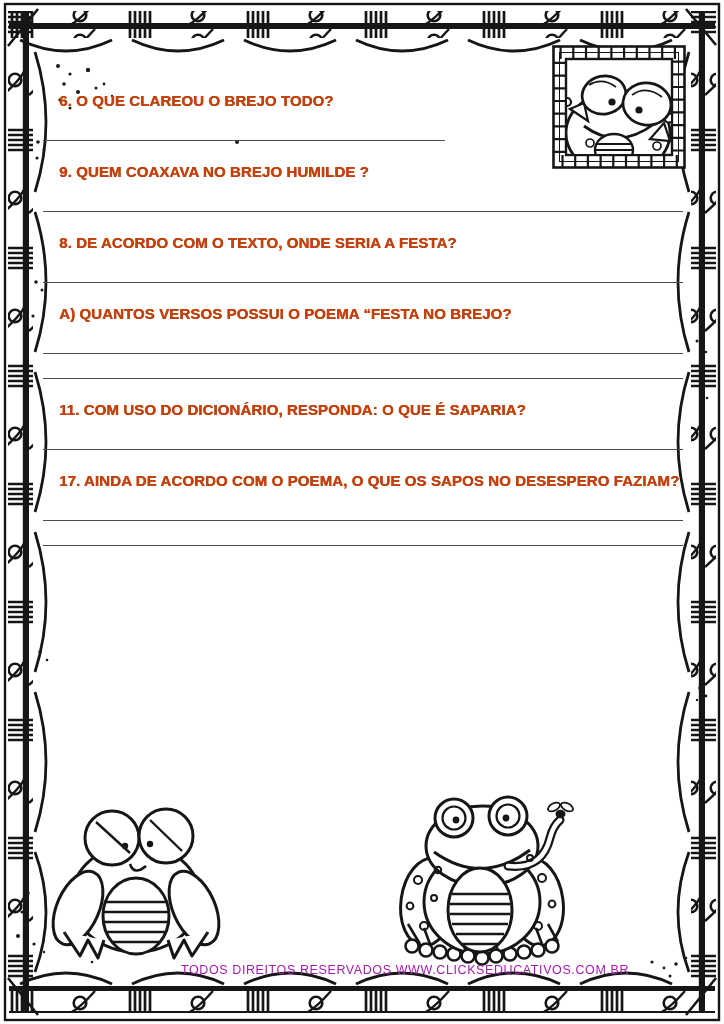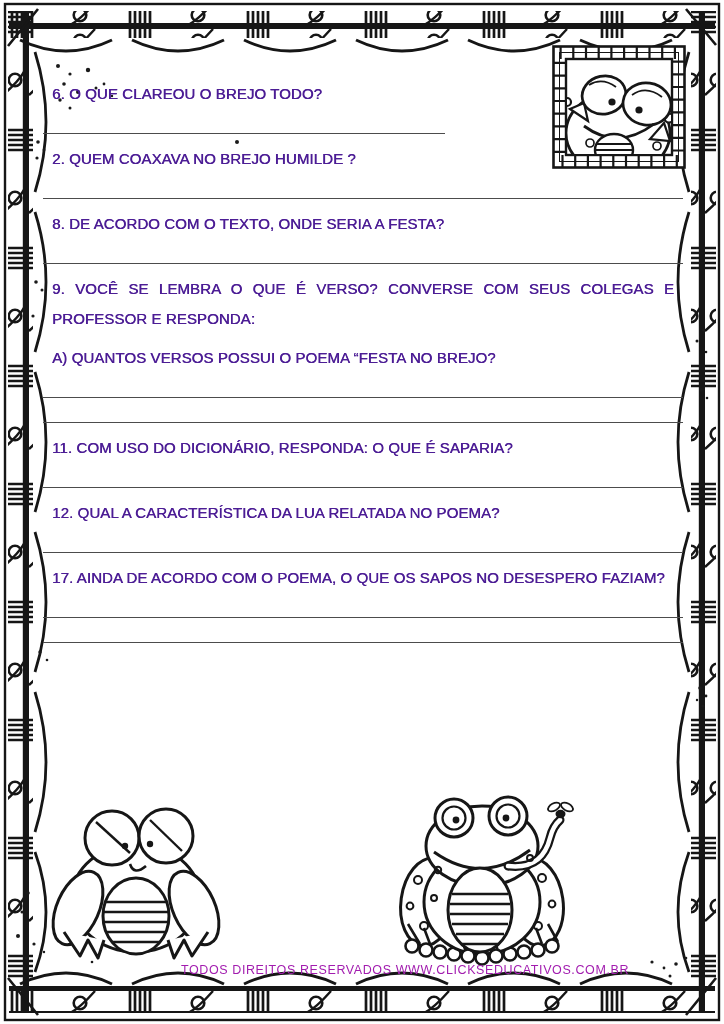--- a/index.html
+++ b/index.html
@@ -5,23 +5,24 @@
   html,body{margin:0;padding:0;}
   body{
     width:724px;height:1024px;position:relative;background:#ffffff;
     font-family:"Liberation Sans", sans-serif;overflow:hidden;
   }
   .frame-svg{position:absolute;left:0;top:0;z-index:1;}
   .content{
     position:absolute;left:43px;top:70px;width:640px;z-index:2;
   }
   .q-text{
-    margin:9px;font-size:15px;line-height:30px;color:#4c1d95;
+    margin:16px;font-size:15px;line-height:30px;color:#c2410c;
     letter-spacing:.1px;white-space:nowrap;
     text-shadow:.45px 0 0 currentColor;
+    font-weight:bold;
   }
   .q-text.wrap{white-space:normal;text-align:justify;}
   .ans{height:0;border:0;border-top:1.7px solid #4c4c4c;margin:24px 0 10px 0;}
   .ans.short{width:402px;}
   .framed-frog{position:absolute;left:552px;top:45px;z-index:3;}
   .frogs-row{position:absolute;left:0;top:800px;width:724px;height:162px;z-index:2;}
   .frog-bl{position:absolute;left:46px;top:4px;}
   .frog-br{position:absolute;left:390px;top:-6px;}
   .footer{
     position:absolute;left:0;top:963px;width:724px;text-align:center;z-index:2;
@@ -109,48 +110,43 @@
 </svg>
 
 <div class="content">
 
   <section>
     <p class="q-text">6. O QUE CLAREOU O BREJO TODO?</p>
     <div class="ans short"></div>
   </section>
 
   <section>
-    <p class="q-text">2.  QUEM COAXAVA NO BREJO HUMILDE ?</p>
+    <p class="q-text">9.  QUEM COAXAVA NO BREJO HUMILDE ?</p>
     <div class="ans"></div>
   </section>
 
   <section>
     <p class="q-text">8. DE ACORDO COM O TEXTO, ONDE SERIA A FESTA?</p>
     <div class="ans"></div>
   </section>
 
   <section>
-    <p class="q-text wrap">9. VOCÊ SE LEMBRA O QUE É VERSO? CONVERSE COM SEUS COLEGAS E PROFESSOR E RESPONDA:</p>
     <p class="q-text">A) QUANTOS VERSOS POSSUI O POEMA “FESTA NO BREJO?</p>
     <div class="ans"></div>
   </section>
 
   <section>
     <div class="ans"></div>
   </section>
 
   <section>
     <p class="q-text">11. COM USO DO DICIONÁRIO, RESPONDA:  O QUE É SAPARIA?</p>
     <div class="ans"></div>
   </section>
 
-  <section>
-    <p class="q-text">12. QUAL A CARACTERÍSTICA DA LUA RELATADA NO POEMA?</p>
-    <div class="ans"></div>
-  </section>
 
 
   <section>
     <p class="q-text">17. AINDA DE ACORDO COM O POEMA, O QUE OS SAPOS NO DESESPERO FAZIAM?</p>
     <div class="ans"></div>
   </section>
 
   <section>
     <div class="ans"></div>
   </section>

